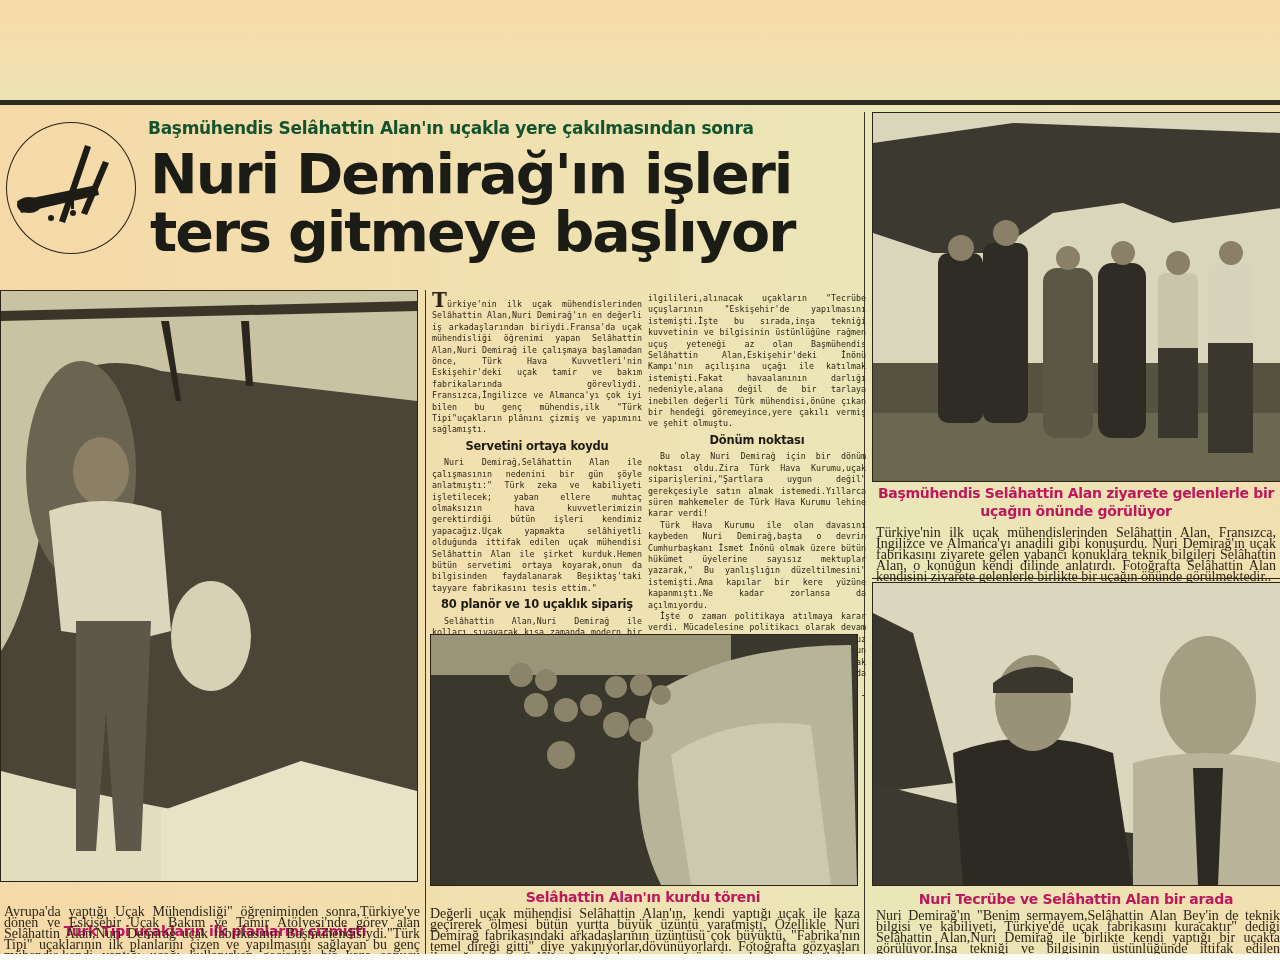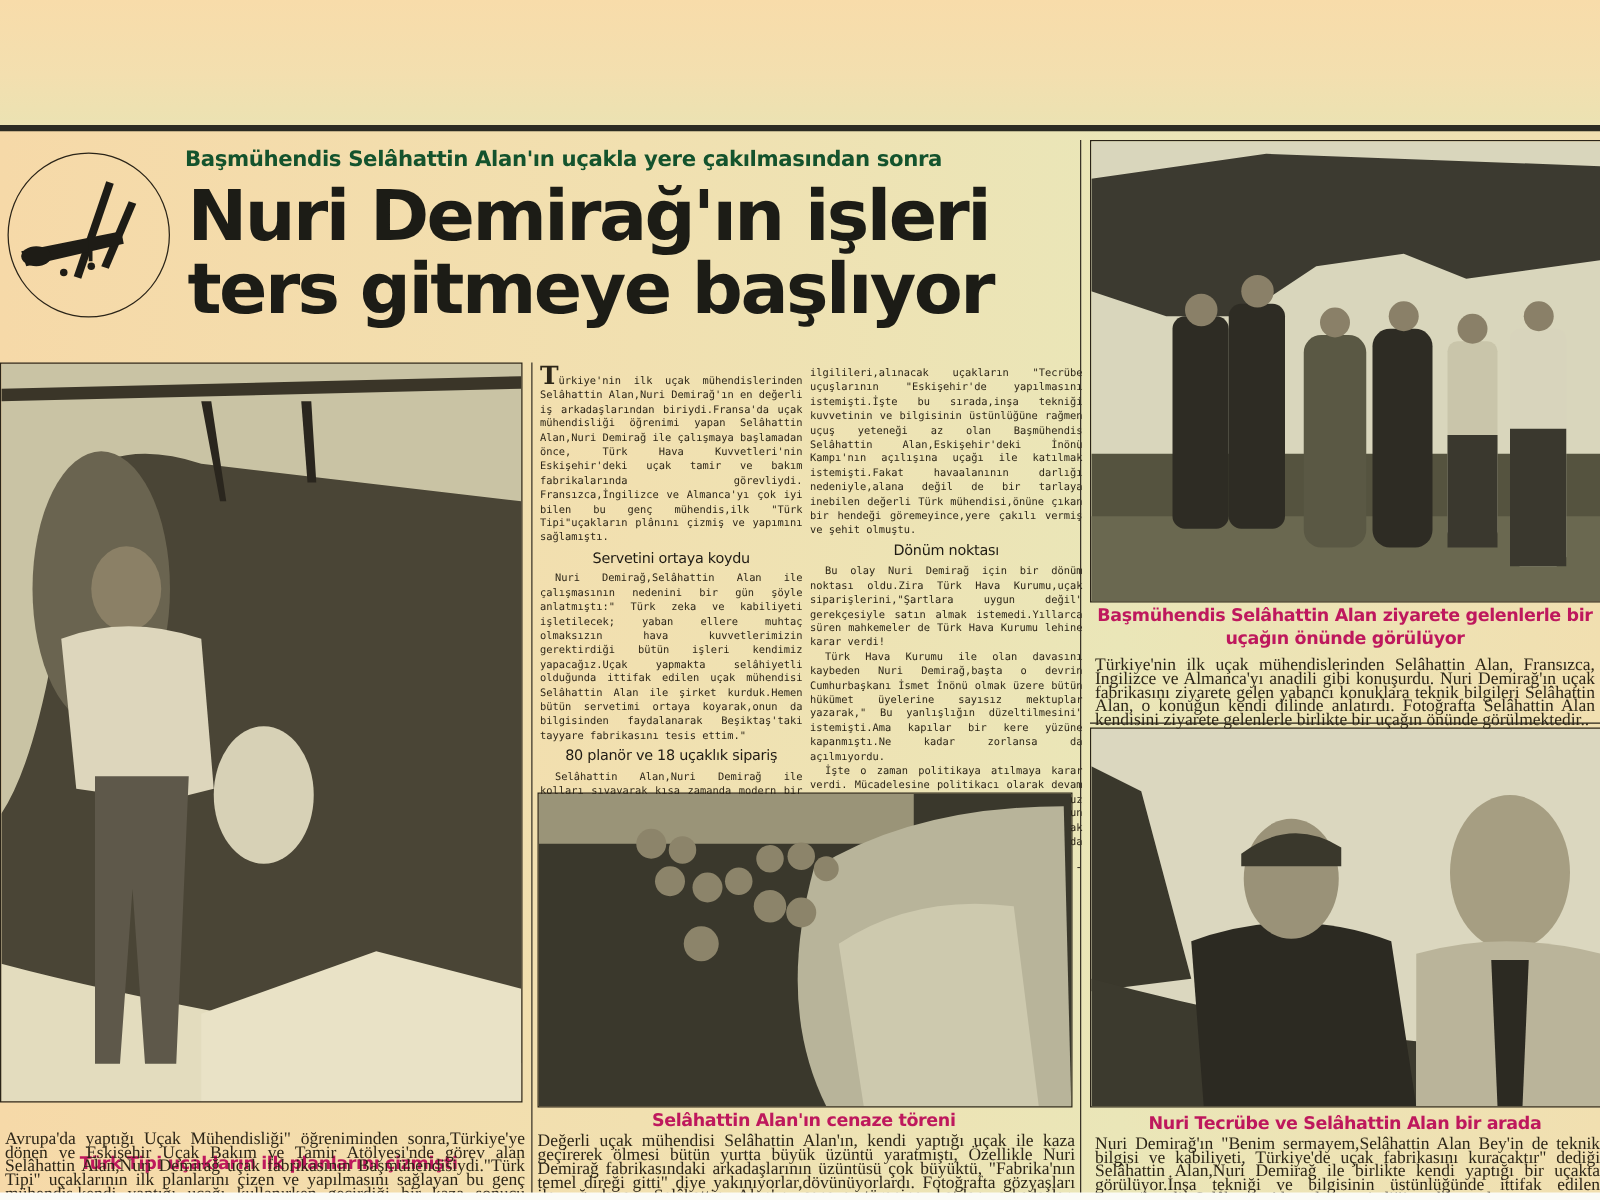--- a/index.html
+++ b/index.html
@@ -41,21 +41,21 @@
   }
   .photo svg { display: block; }
   .col-text {
     position: absolute; font-family: "DejaVu Sans Mono", monospace;
     font-size: 8.3px; line-height: 11.4px; color: #2d2618; text-align: justify;
   }
   .col-text p { margin: 0; text-indent: 12px; }
   .col-text p.first { text-indent: 0; }
   .dropcap { font-family: "DejaVu Serif", serif; font-weight: bold; font-size: 20px; line-height: 14px; }
   .subhead {
-    font-family: "DejaVu Sans", sans-serif; font-weight: normal; font-size: 11.5px;
+    font-family: "DejaVu Sans", sans-serif; font-weight: bold; font-size: 11.5px;
     text-align: center; margin: 5px 0 5px; letter-spacing: -0.2px; color: #1f1b14;
   }
   .caption-title {
     position: absolute; font-family: "DejaVu Sans", sans-serif; font-weight: bold;
     font-size: 14px; line-height: 18px; text-align: center; color: #be185d; letter-spacing: -0.3px;
   }
   .caption-text {
     position: absolute; font-family: Liberation Serif, serif;
     font-size: 14px; line-height: 11px; color: #2d2618; text-align: justify;
   }
@@ -139,21 +139,21 @@
 </div>
 <div class="caption-title" style="left:0px; top:886px; width:430px;margin-top:36px;">Türk Tipi uçakların ilk planlarını çizmişti</div>
 <div class="caption-text" style="left:4px; top:906px; width:416px;">Avrupa'da yaptığı Uçak Mühendisliği" öğreniminden sonra,Türkiye'ye dönen ve Eskişehir Uçak Bakım ve Tamir Atölyesi'nde görev alan Selâhattin Alan,Nuri Demirağ uçak fabrikasının Başmühendisiydi."Türk Tipi" uçaklarının ilk planlarını çizen ve yapılmasını sağlayan bu genç mühendis,kendi yaptığı uçağı kullanırken geçirdiği bir kaza sonucu ölmüştür.</div>
 
 <div class="vrule" style="left:425px; top:290px; height:665px;"></div>
 
 <div class="col-text" style="left:432px; top:293px; width:210px;">
   <p class="first"><span class="dropcap">T</span><span>ürkiye'nin ilk uçak mühendislerinden Selâhattin Alan,Nuri Demirağ'ın en değerli iş arkadaşlarından biriydi.Fransa'da uçak mühendisliği öğrenimi yapan Selâhattin Alan,Nuri Demirağ ile çalışmaya başlamadan önce, Türk Hava Kuvvetleri'nin Eskişehir'deki uçak tamir ve bakım fabrikalarında görevliydi. Fransızca,İngilizce ve Almanca'yı çok iyi bilen bu genç mühendis,ilk "Türk Tipi"uçakların plânını çizmiş ve yapımını sağlamıştı.</span></p>
   <div class="subhead">Servetini ortaya koydu</div>
   <p>Nuri Demirağ,Selâhattin Alan ile çalışmasının nedenini bir gün şöyle anlatmıştı:" Türk zeka ve kabiliyeti işletilecek; yaban ellere muhtaç olmaksızın hava kuvvetlerimizin gerektirdiği bütün işleri kendimiz yapacağız.Uçak yapmakta selâhiyetli olduğunda ittifak edilen uçak mühendisi Selâhattin Alan ile şirket kurduk.Hemen bütün servetimi ortaya koyarak,onun da bilgisinden faydalanarak Beşiktaş'taki tayyare fabrikasını tesis ettim."</p>
-  <div class="subhead">80 planör ve 18 uçaklık sipariş</div>
+  <div class="subhead">80 planör ve 10 uçaklık sipariş</div>
   <p>Selâhattin Alan,Nuri Demirağ ile kolları sıvayarak kısa zamanda modern bir uçak fabrikası meydana getirmişti. Bu uçak ve planörlerin planını çizen Selâhattin Alan,ilk uçak yapıldığında,yerinde duramamış,hemen deneme uçuşuna çıkmıştı.Deneme uçuşu ayrıca pilot brövesi olan Selâhattin Alan tarafından başarı ile tamamlanmıştı.Ancak Türk Hava Kurumu</p>
 </div>
 
 <div class="col-text" style="left:648px; top:293px; width:218px;">
   <p class="first">ilgilileri,alınacak uçakların "Tecrübe uçuşlarının "Eskişehir'de yapılmasını istemişti.İşte bu sırada,inşa tekniği kuvvetinin ve bilgisinin üstünlüğüne rağmen uçuş yeteneği az olan Başmühendis Selâhattin Alan,Eskişehir'deki İnönü Kampı'nın açılışına uçağı ile katılmak istemişti.Fakat havaalanının darlığı nedeniyle,alana değil de bir tarlaya inebilen değerli Türk mühendisi,önüne çıkan bir hendeği göremeyince,yere çakılı vermiş ve şehit olmuştu.</p>
   <div class="subhead">Dönüm noktası</div>
   <p>Bu olay Nuri Demirağ için bir dönüm noktası oldu.Zira Türk Hava Kurumu,uçak siparişlerini,"Şartlara uygun değil" gerekçesiyle satın almak istemedi.Yıllarca süren mahkemeler de Türk Hava Kurumu lehine karar verdi!</p>
   <p>Türk Hava Kurumu ile olan davasını kaybeden Nuri Demirağ,başta o devrin Cumhurbaşkanı İsmet İnönü olmak üzere bütün hükümet üyelerine sayısız mektuplar yazarak," Bu yanlışlığın düzeltilmesini" istemişti.Ama kapılar bir kere yüzüne kapanmıştı.Ne kadar zorlansa da açılmıyordu.</p>
   <p>İşte o zaman politikaya atılmaya karar verdi. Mücadelesine politikacı olarak devam edecekti.Bu amaçla 1945 yılının temmuz ayında Millî Kalkınma Partisi'ni kurdu.Uzun yıllar Sivas Bağımsız Milletvekili olarak görev alan Nuri Demirağ,1957 yılında İstanbul'da vefat etti.</p>
   <div class="son">- SON -</div>
@@ -173,21 +173,21 @@
       <circle cx="185" cy="52" r="11"></circle>
         <circle cx="210" cy="50" r="11"></circle>
       <circle cx="230" cy="60" r="10"></circle>
         <circle cx="160" cy="70" r="11"></circle>
       <circle cx="185" cy="90" r="13"></circle>
         <circle cx="130" cy="120" r="14"></circle>
       <circle cx="210" cy="95" r="12"></circle>
     </g>
   </svg>
 </div>
-<div class="caption-title" style="left:430px; top:888px; width:426px;">Selâhattin Alan'ın cenaze töreni</div>
+<div class="caption-title" style="left:430px; top:888px; width:426px;">Selâhattin Alan'ın kurdu töreni</div>
 <div class="caption-text" style="left:430px; top:908px; width:430px;">Değerli uçak mühendisi Selâhattin Alan'ın, kendi yaptığı uçak ile kaza geçirerek ölmesi bütün yurtta büyük üzüntü yaratmıştı, Özellikle Nuri Demirağ fabrikasındaki arkadaşlarının üzüntüsü çok büyüktü, "Fabrika'nın temel direği gitti" diye yakınıyorlar,dövünüyorlardı. Fotoğrafta gözyaşları ile uğurlanan Selâhattin Alan'ın cenaze törenine katılan arkadaşları görülüyorlar.</div>
 
 <div class="vrule" style="left:864px; top:112px; height:843px;"></div>
 
 <div class="photo" style="left:872px; top:582px; width:408px; height:302px;">
   <svg width="408" height="302" viewBox="0 0 408 302">
     <rect width="408" height="302" fill="#dbd7bf"></rect>
     <path d="M0,30 L40,50 L80,200 L0,210 Z" fill="#3a382c"></path>
     <path d="M0,200 Q150,240 260,250 L260,302 L0,302 Z" fill="#3c3a2e"></path>
     <path d="M80,170 Q160,140 240,170 L260,302 L90,302 Z" fill="#2c2a22"></path>

